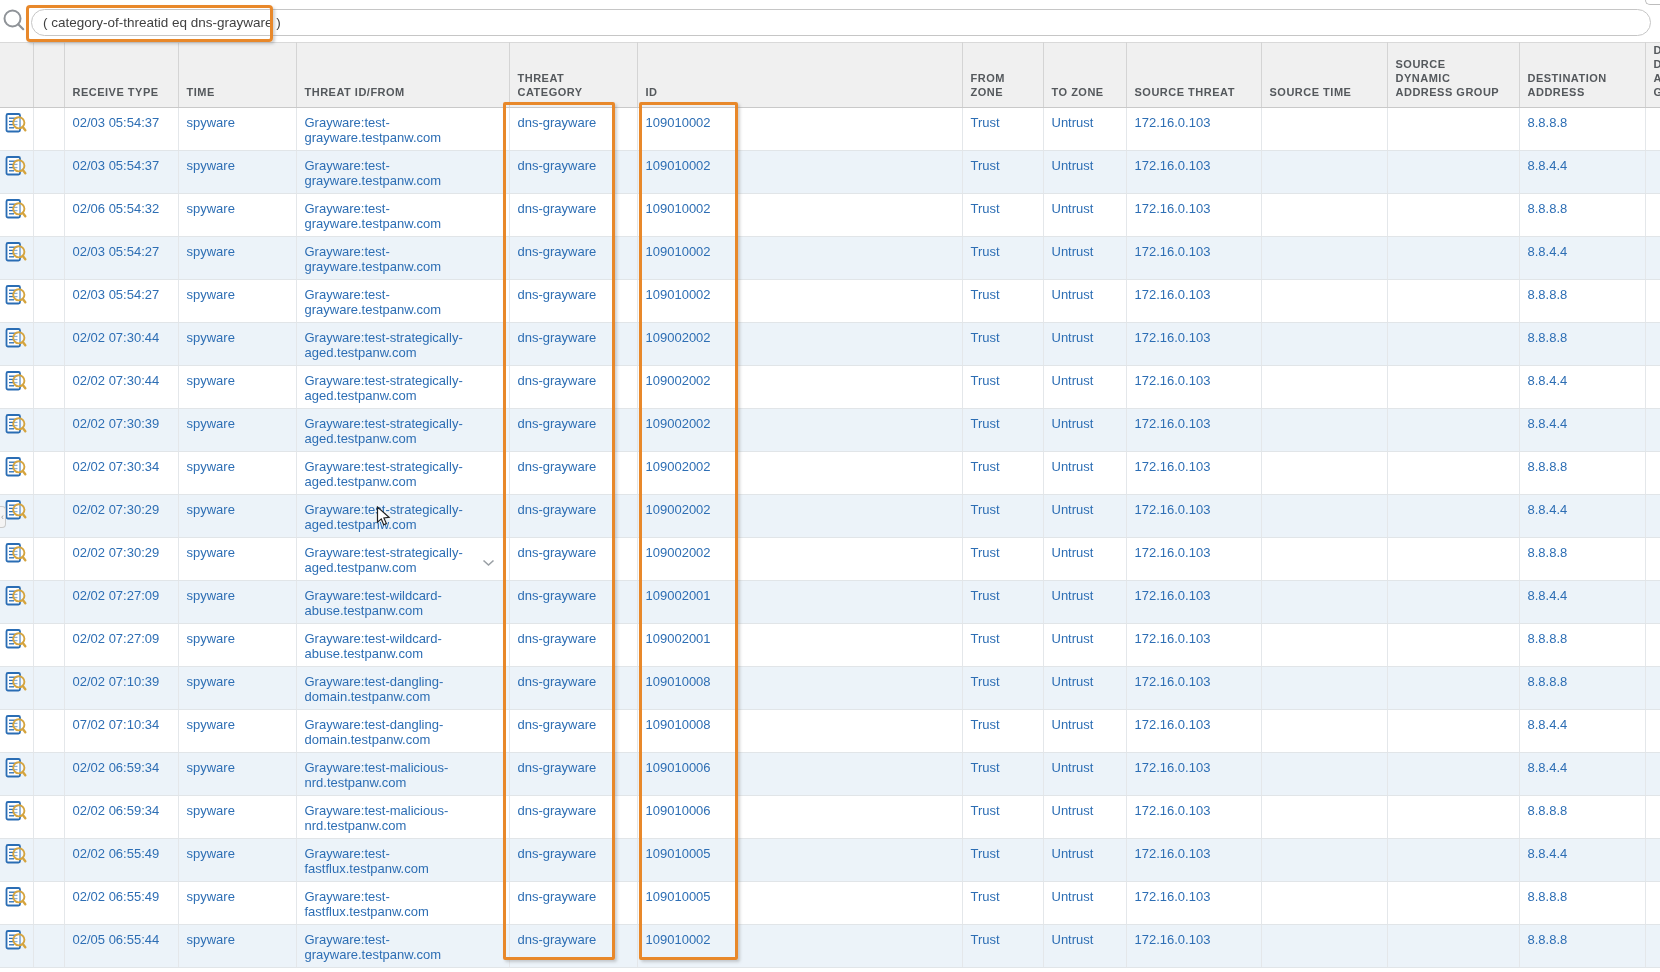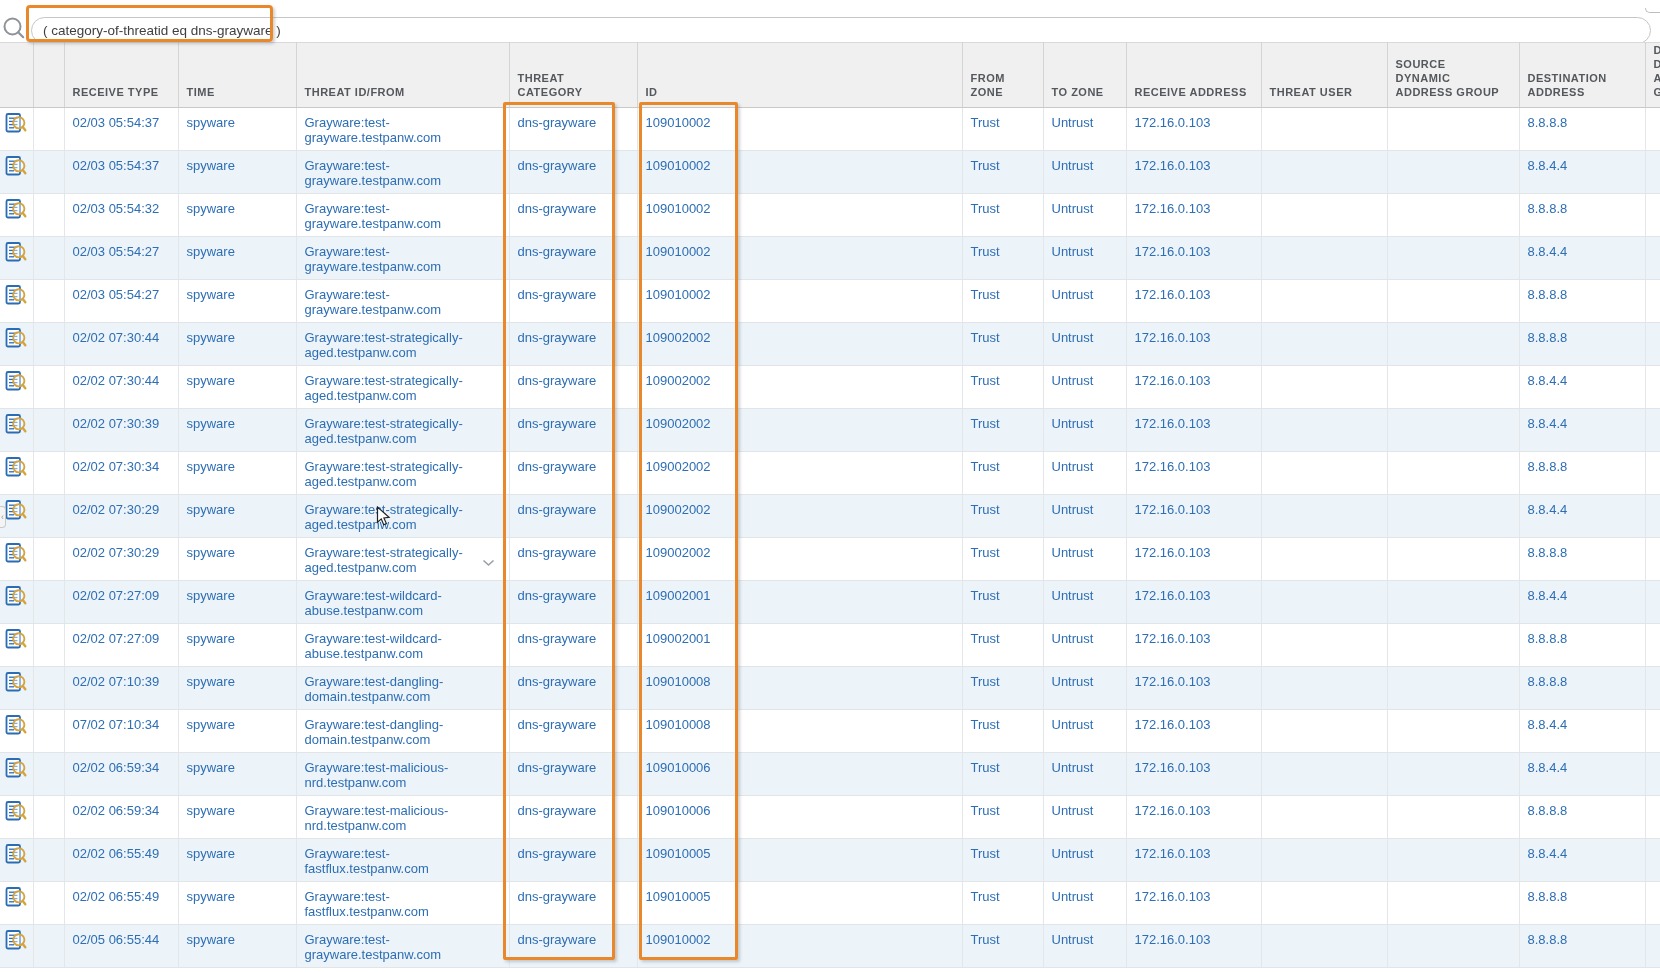--- a/index.html
+++ b/index.html
@@ -2,21 +2,21 @@
 <html><head>
 <meta charset="utf-8">
 <style>
   * { margin:0; padding:0; box-sizing:border-box; }
   html,body { background:#ffffff; }
   #screen {
     position:relative; width:1660px; height:972px; overflow:hidden;
     font-family:"Liberation Sans","DejaVu Sans",sans-serif; background:#ffffff;
   }
   
-  #filterbar { position:absolute; top:8px; left:0; width:1660px; height:42px; background:#fff; }
+  #filterbar { position:absolute; top:0; left:0; width:1660px; height:42px; background:#fff; }
   #search-icon { position:absolute; left:2px; top:8px; }
   #filter-input {
     position:absolute; left:31px; top:9px; width:1620px; height:27px;
     border:1px solid #c6c6c6; border-radius:14px; background:#fff;
     font-family:"Liberation Sans","DejaVu Sans",sans-serif;
     font-size:13.5px; color:#3f3f3f; padding:0 0 0 11px; outline:none;
   }
   #corner-fragment {
     position:absolute; left:1645px; top:0; width:15px; height:5px;
     border-left:1px solid #bdbdbd; border-bottom:1px solid #bdbdbd;
@@ -99,22 +99,22 @@
           <th class="w1"></th>
           <th class="w2">RECEIVE TYPE</th>
           <th class="w3">TIME</th>
           <th class="w4">THREAT ID/FROM</th>
           <th class="w5">THREAT
 CATEGORY</th>
           <th class="w6">ID</th>
           <th class="w7">FROM
 ZONE</th>
           <th class="w8">TO ZONE</th>
-          <th class="w9">RECEIVE ADDRESS</th>
-          <th class="w10">THREAT USER</th>
+          <th class="w9">SOURCE THREAT</th>
+          <th class="w10">SOURCE TIME</th>
           <th class="w11">SOURCE
 DYNAMIC
 ADDRESS GROUP</th>
           <th class="w12">DESTINATION
 ADDRESS</th>
           <th class="w13">DESTINATION
 DYNAMIC
 ADDRESS GROUP</th>
         </tr>
     </thead>
@@ -173,21 +173,21 @@
           <td class="c-icon"><span><svg width="22" height="22" viewBox="0 0 22 22">
                 <rect x="1.5" y="2" width="13.5" height="17.5" rx="1.5" fill="#ffffff" stroke="#2a6db4" stroke-width="1.8"></rect>
                 <line x1="4" y1="6.2" x2="12.5" y2="6.2" stroke="#2a6db4" stroke-width="1.3"></line>
                 <line x1="4" y1="9.4" x2="12.5" y2="9.4" stroke="#2a6db4" stroke-width="1.3"></line>
                 <line x1="4" y1="12.6" x2="12.5" y2="12.6" stroke="#2a6db4" stroke-width="1.3"></line>
                 <line x1="4" y1="15.8" x2="9" y2="15.8" stroke="#2a6db4" stroke-width="1.3"></line>
                 <circle cx="13.8" cy="10.8" r="5.6" fill="rgba(255,255,255,0.45)" stroke="#d5a43e" stroke-width="1.9"></circle>
                 <line x1="17.8" y1="15" x2="20.3" y2="18.2" stroke="#d5a43e" stroke-width="2.4" stroke-linecap="round"></line>
               </svg></span></td>
           <td></td>
-          <td>02/03 05:54:32</td>
+          <td>02/06 05:54:32</td>
           <td>spyware</td>
           <td>Grayware:test-
 grayware.testpanw.com</td>
           <td>dns-grayware</td>
           <td>109010002</td>
           <td>Trust</td>
           <td>Untrust</td>
           <td>172.16.0.103</td>
           <td></td>
           <td></td>

